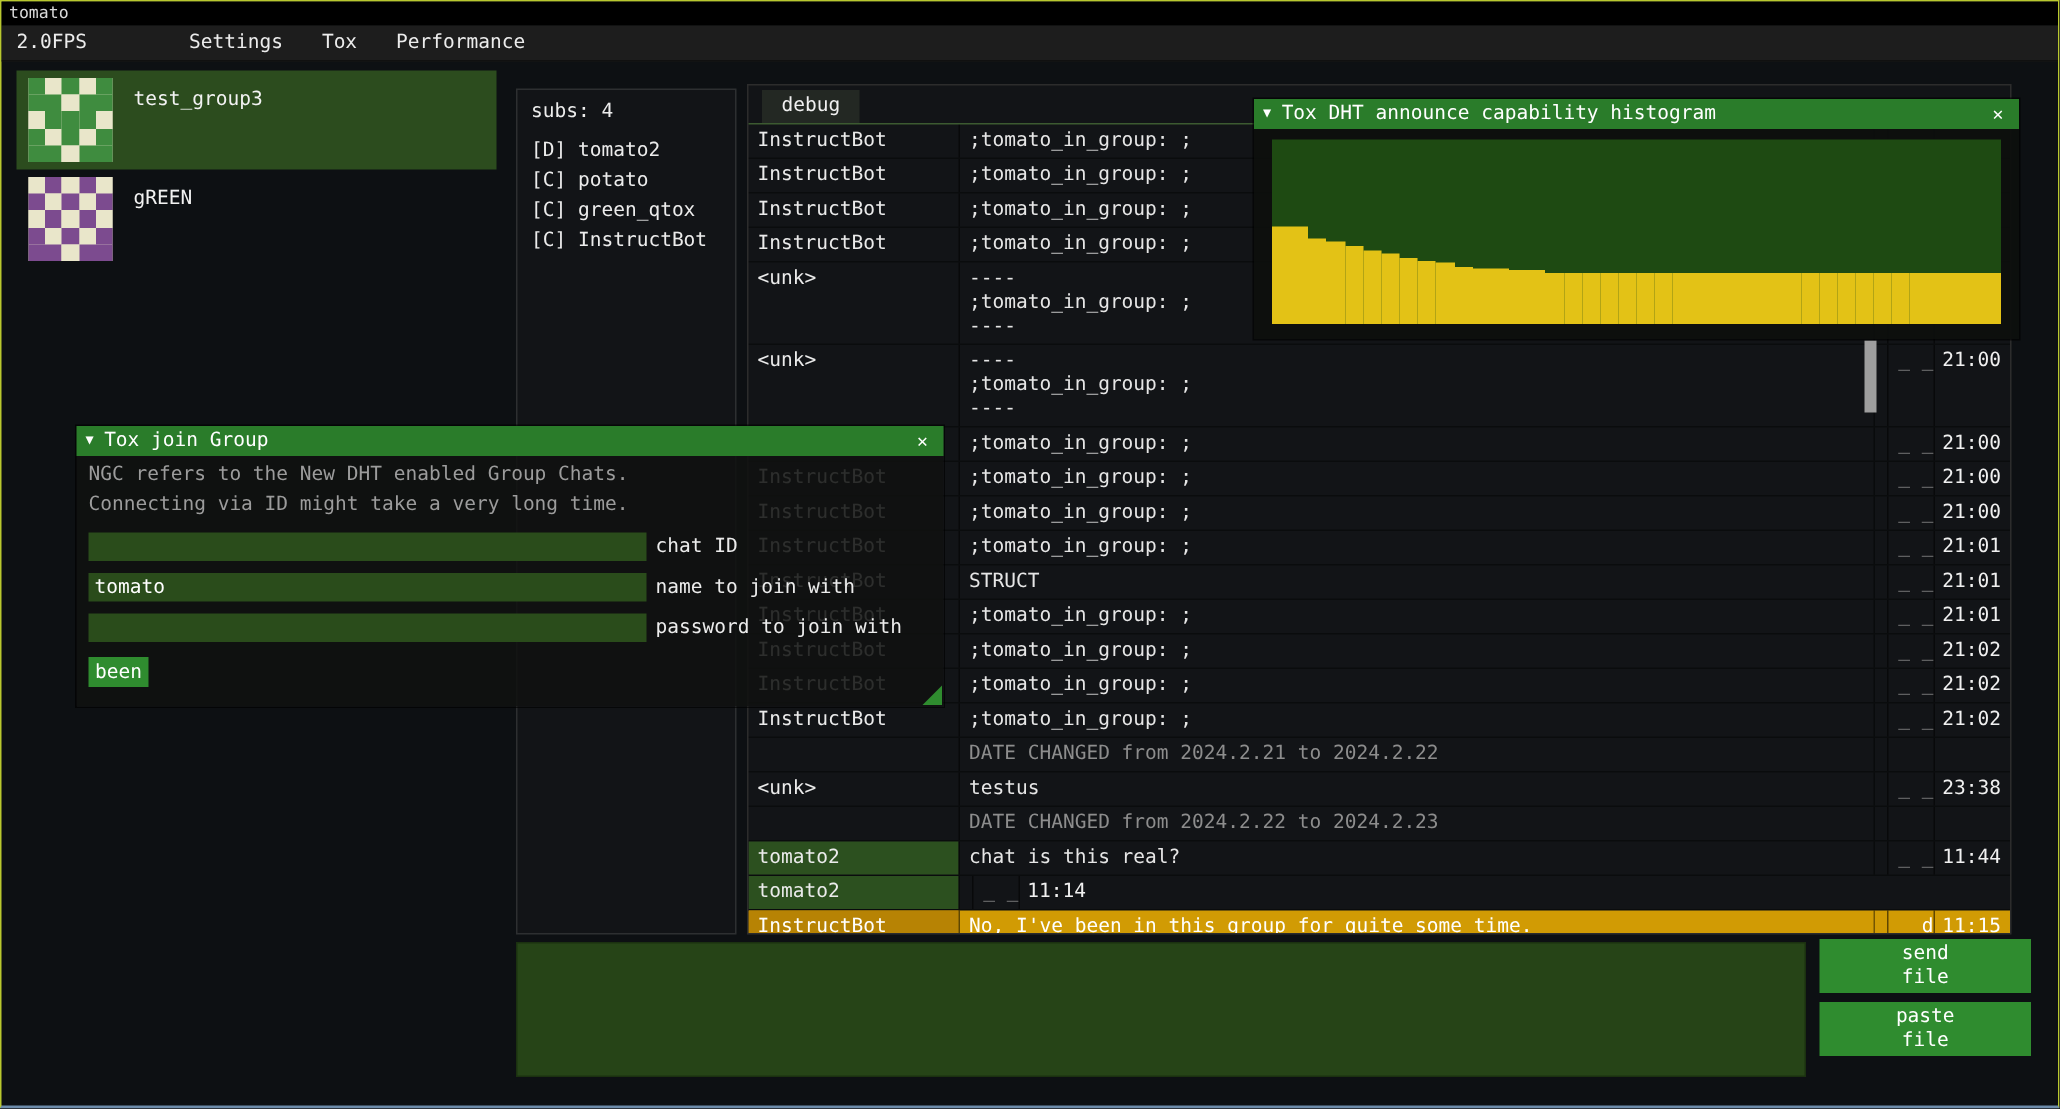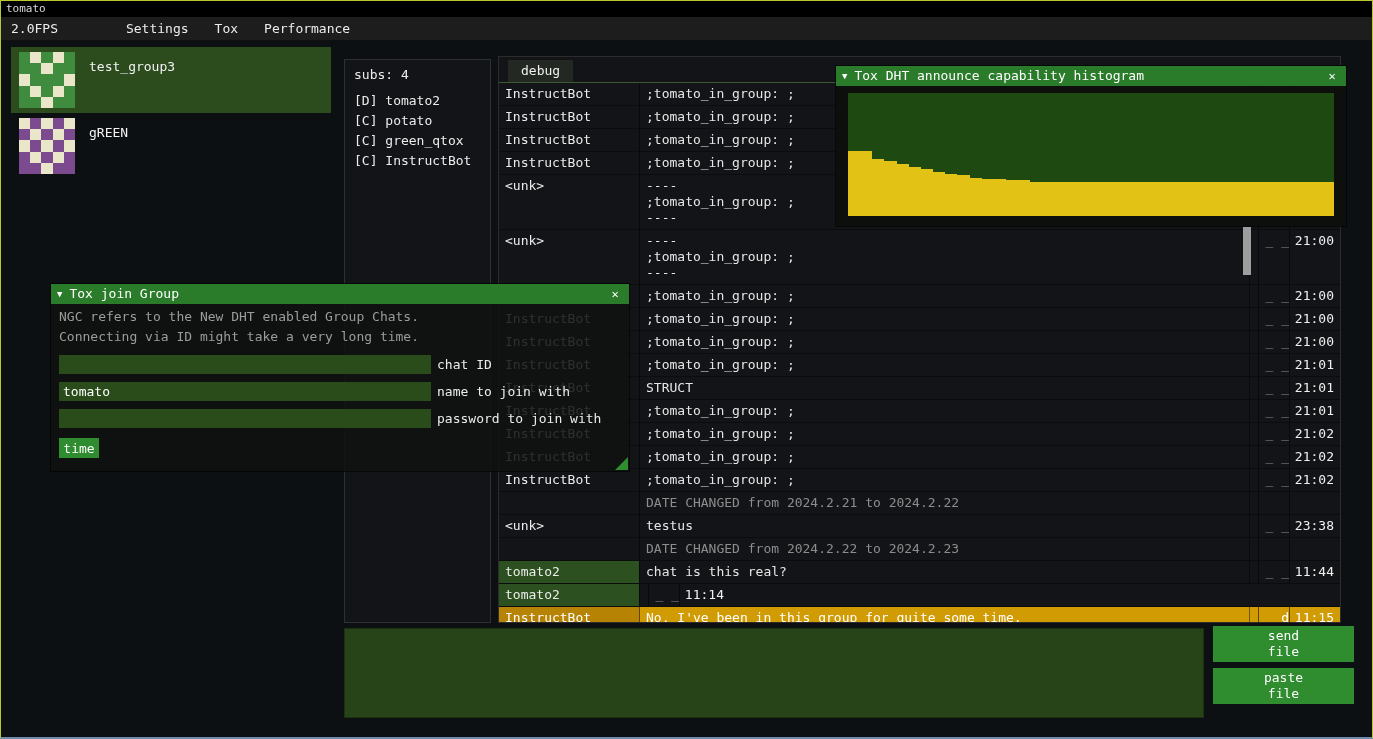--- a/index.html
+++ b/index.html
@@ -440,18 +440,18 @@
           <div class="join-field-row">
             <input class="tox-input" type="text" value="tomato" style="">
             <span class="field-label">name to join with</span>
           </div>
 
           <div class="join-field-row">
             <input class="tox-input" type="text" value="" style="">
             <span class="field-label">password to join with</span>
           </div>
         </div>
-      <button class="join-btn">time</button>
+      <button class="join-btn">been</button>
       <div class="resize-grip"></div>
     </div>
   </div>
 
 </div>
 
 </body></html>

